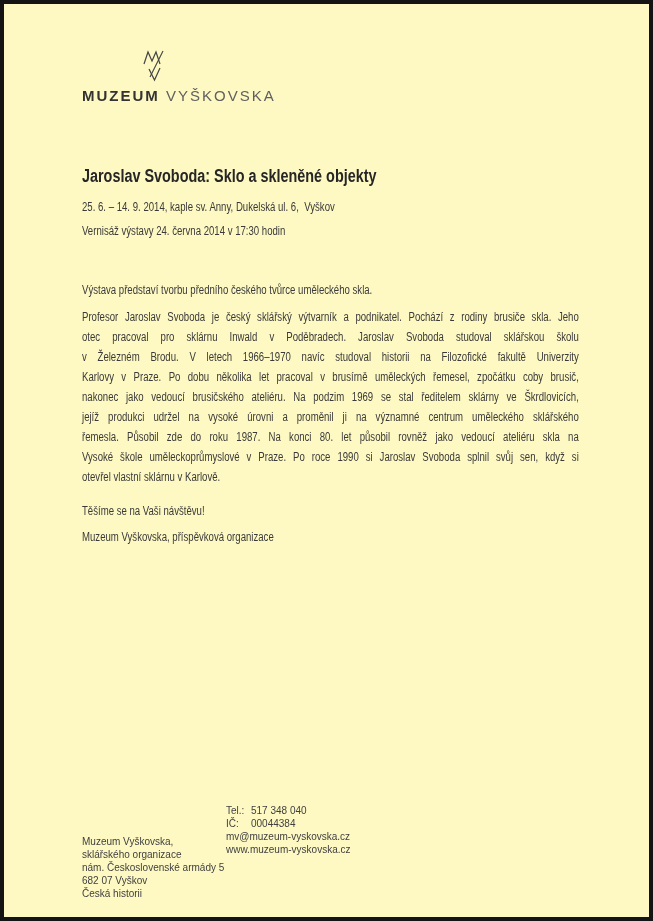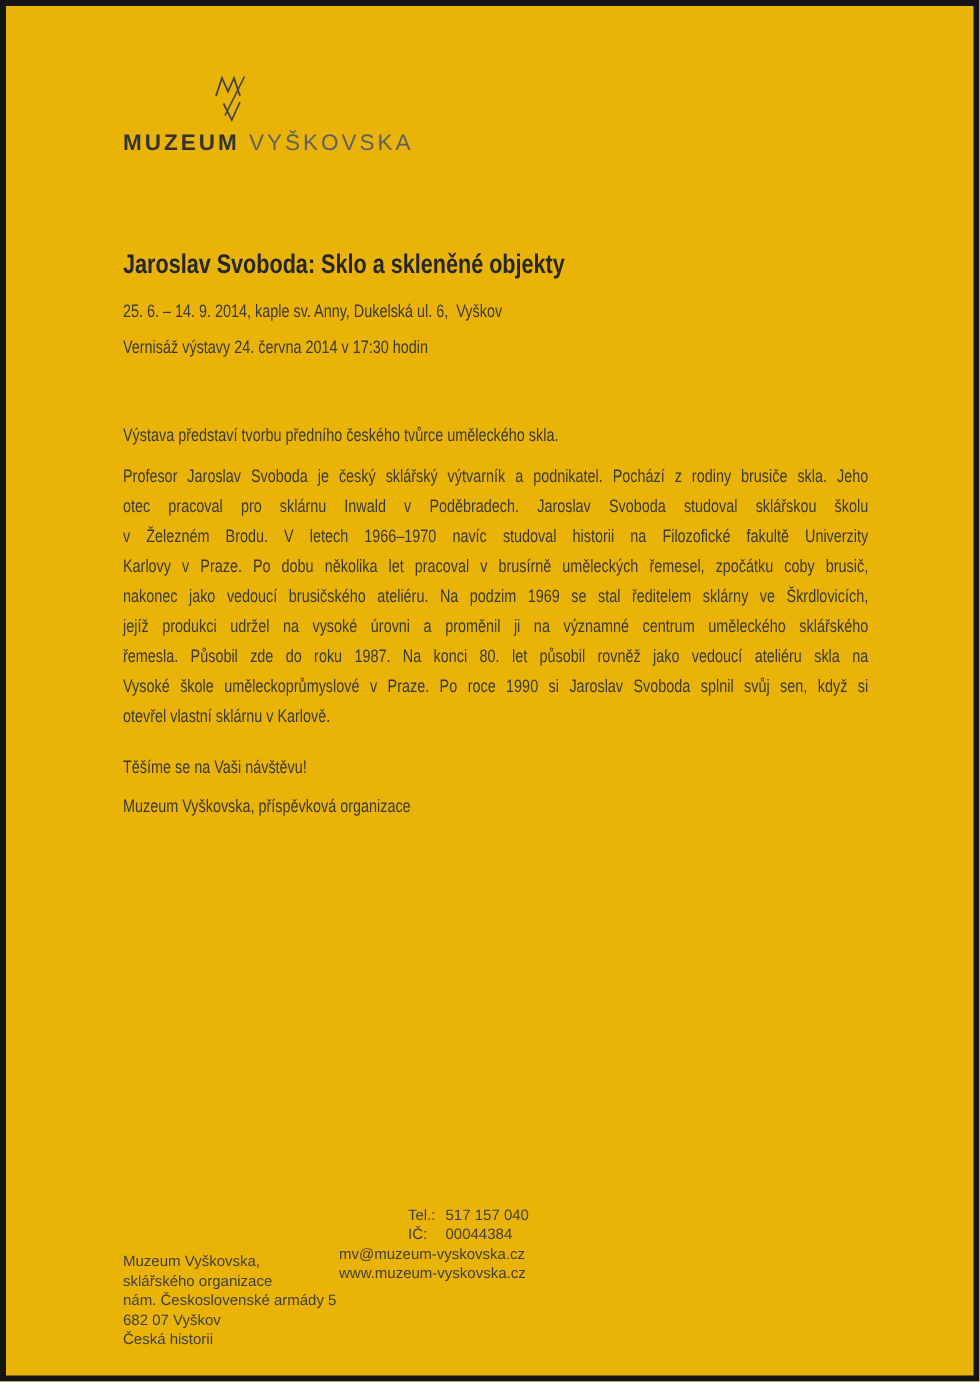--- a/index.html
+++ b/index.html
@@ -4,21 +4,21 @@
 <style>
   html, body { margin: 0; padding: 0; background: #ffffff; }
   body { font-family: "Liberation Sans", "DejaVu Sans", sans-serif; }
 
   .page {
     position: relative;
     width: 653px;
     height: 921px;
     box-sizing: border-box;
     border: 4px solid #141414;
-    background: #eab308;
+    background: #fef9c3;
     overflow: hidden;
     color: #3a3a3a;
   }
 
   
   .cond {
     transform: scaleX(0.80);
     transform-origin: 0 0;
     white-space: pre;
   }
@@ -53,21 +53,21 @@
     font-size: 12px; line-height: 20px;
   }
   .jline { text-align: justify; text-align-last: justify; }
   .jlast { text-align: left;   text-align-last: left; }
 
   .closing   { left: 78px; top: 499px; font-size: 12px; line-height: 16px; }
   .signature { left: 78px; top: 525px; font-size: 12px; line-height: 16px; }
 
   .f-left  { position: absolute; left: 78px;  top: 800px; font-size: 10px; line-height: 13px; color: #3f3f3f; margin-top: 31px; }
   .f-right { position: absolute; left: 222px; top: 800px; font-size: 10px; line-height: 13px; color: #3f3f3f; }
-  .f-label { display: inline-block; width: 25px; margin-left: 46px; }
+  .f-label { display: inline-block; width: 25px; }
 </style>
 </head>
 <body>
 
 <div class="page">
 
   <svg class="monogram" width="24" height="34" viewBox="0 0 24 34">
     <path d="M2 15 L6 3 L10 12 L14 3 L18 15" fill="none" stroke="#444444" stroke-width="1.2"></path>
     <line x1="21" y1="2" x2="8" y2="28" stroke="#444444" stroke-width="1.1"></line>
     <path d="M7 20 L12.5 31 L18 19" fill="none" stroke="#444444" stroke-width="1.2"></path>
@@ -101,19 +101,19 @@
 
   <div class="f-left">
     <div>Muzeum Vyškovska,</div>
     <div>sklářského organizace</div>
     <div>nám. Československé armády 5</div>
     <div>682 07 Vyškov</div>
     <div>Česká historii</div>
   </div>
 
   <div class="f-right">
-    <div><span class="f-label">Tel.:</span><span>517 157 040</span></div>
+    <div><span class="f-label">Tel.:</span><span>517 348 040</span></div>
     <div><span class="f-label">IČ:</span><span>00044384</span></div>
     <div>mv@muzeum-vyskovska.cz</div>
     <div>www.muzeum-vyskovska.cz</div>
   </div>
 
 </div>
 
 </body></html>

